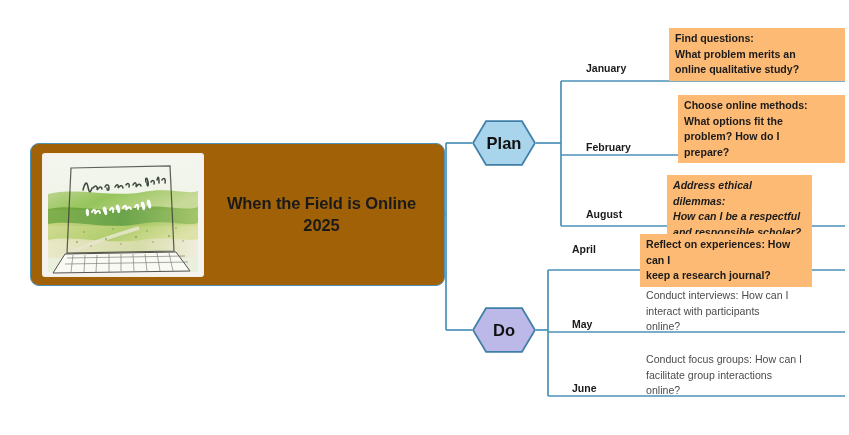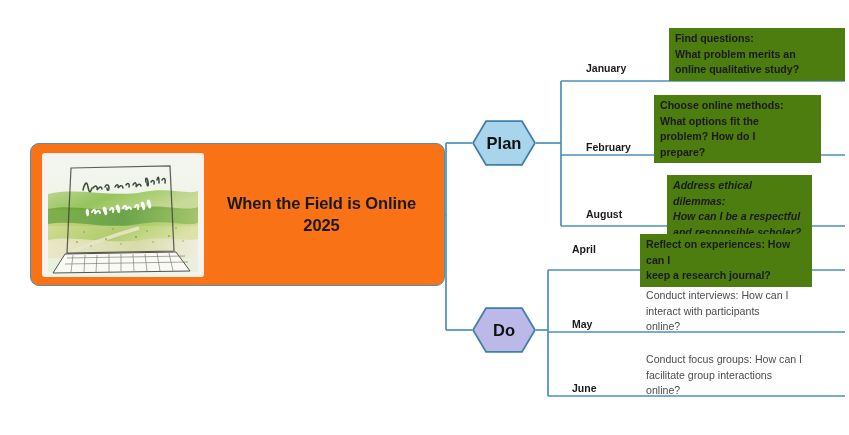--- a/index.html
+++ b/index.html
@@ -33,21 +33,21 @@
   }
 
   
   .root-card {
     position: absolute;
     left: 30px;
     top: 143px;
     width: 415px;
     height: 143px;
     box-sizing: border-box;
-    background: #f97316;
+    background: #a16207;
     border: 1.6px solid #4a90b8;
     border-radius: 9px;
     display: flex;
     align-items: center;
     padding: 0 8px 0 12px;
   }
   .root-thumb {
     width: 160px;
     height: 122px;
     flex: 0 0 160px;
@@ -116,21 +116,21 @@
     line-height: 1;
   }
   .note {
     position: absolute;
     box-sizing: border-box;
     font-size: 10.6px;
     line-height: 1.47;
     white-space: pre-line;
   }
   .note.filled {
-    background: #4d7c0f;
+    background: #fdba74;
     font-weight: bold;
     color: #1b1b1b;
     padding: 3px 5px 3px 6px;
   }
   .note.plain {
     background: transparent;
     font-weight: normal;
     color: #4c4c4c;
     padding: 3px 5px 3px 6px;
   }
@@ -292,21 +292,21 @@
 
   <div class="row">
     <div class="month" style="left:586px; top:63px;">January</div>
     <div class="note filled" style="left:669px; top:28px; width:176px;">Find questions:
 What problem merits an
 online qualitative study?</div>
   </div>
 
   <div class="row">
     <div class="month" style="left:586px; top:142px;">February</div>
-    <div class="note filled" style="left:654px; top:95px; width:167px;">Choose online methods:
+    <div class="note filled" style="left:678px; top:95px; width:167px;">Choose online methods:
 What options fit the
 problem? How do I
 prepare?</div>
   </div>
 
   <div class="row">
     <div class="month" style="left:586px; top:209px;">August</div>
     <div class="note filled" style="left:667px; top:175px; width:145px;font-style:italic;">Address ethical dilemmas:
 How can I be a respectful
 and responsible scholar?</div>

